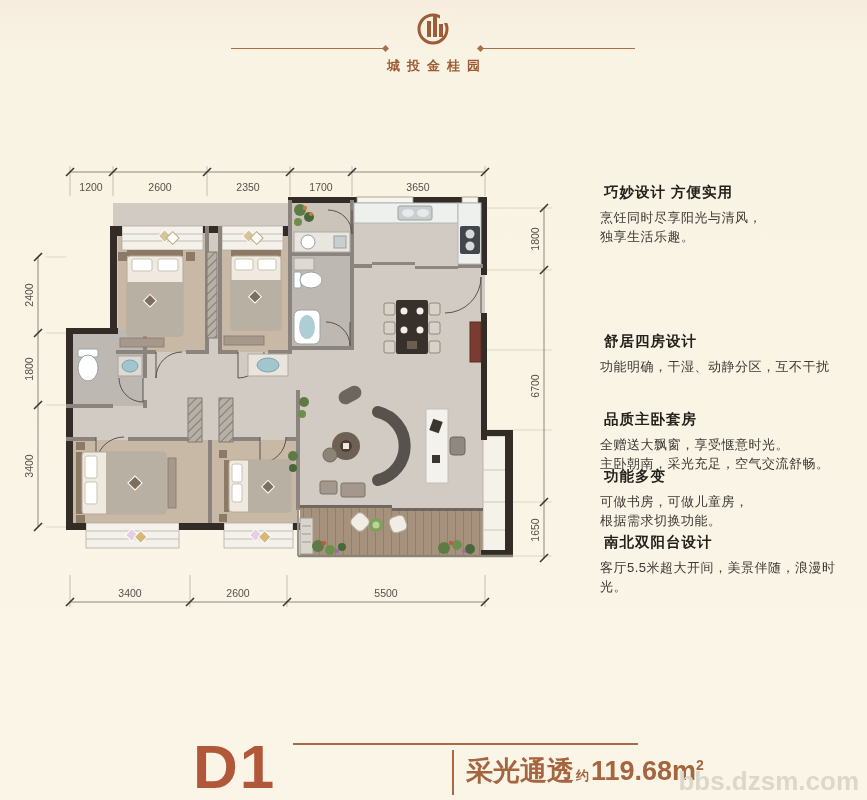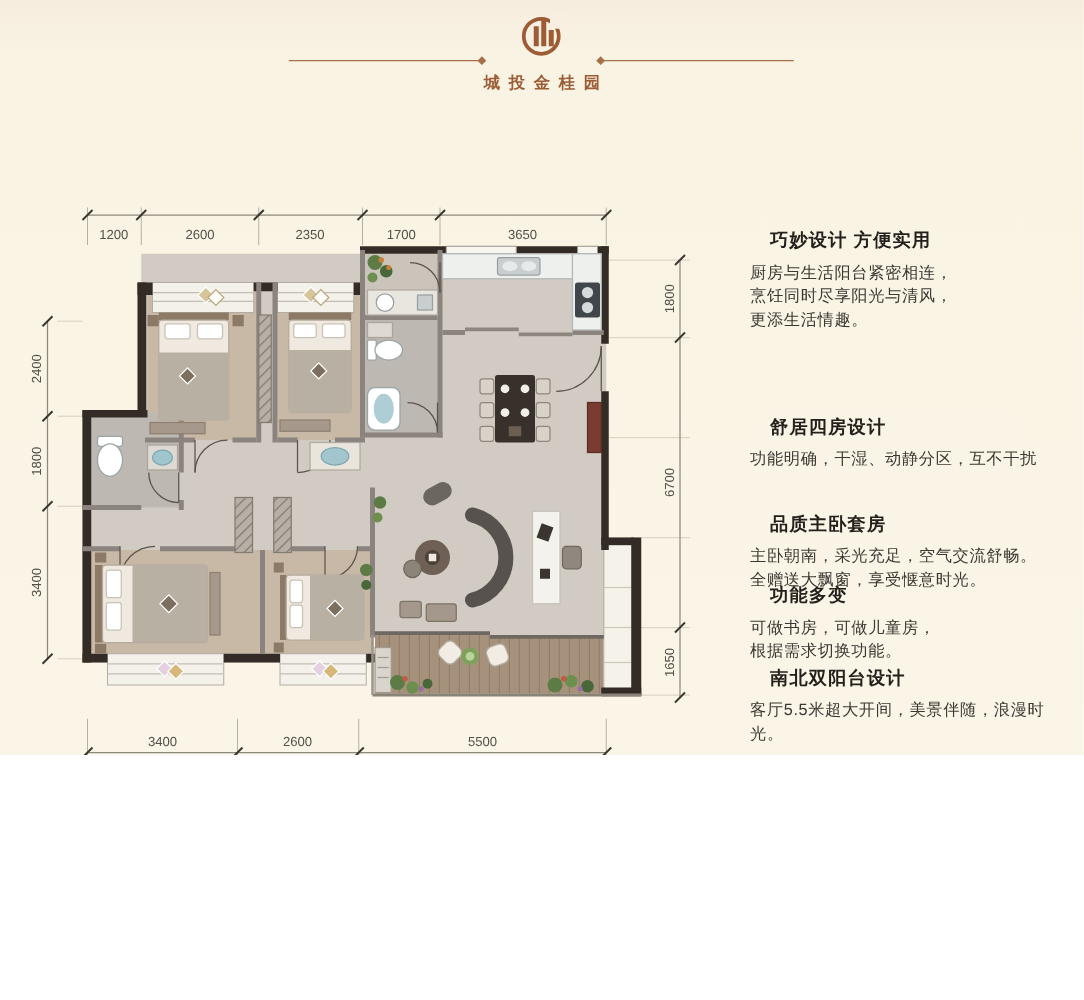--- a/index.html
+++ b/index.html
@@ -1,27 +1,27 @@
 <!DOCTYPE html>
 <html><head>
 <meta charset="utf-8">
 <style>
   html,body{margin:0;padding:0;}
-  .page{position:relative;width:867px;height:604px;overflow:hidden;
+  .page{position:relative;width:867px;height:800px;overflow:hidden;
         background:linear-gradient(180deg,#f7edde 0%,#f9f3e3 7%,#faf5e7 100%);
         font-family:"Liberation Sans",sans-serif;}
   
   .brand-line{position:absolute;top:48px;height:1px;width:157px;background:#a87048;}
   .brand-line .dia{position:absolute;top:-2.5px;width:5px;height:5px;background:#a87048;transform:rotate(45deg);}
   .logo{position:absolute;left:413px;top:10px;}
   .brand-name{position:absolute;left:0;top:57px;width:867px;text-align:center;
               color:#9d5c36;font-size:13px;font-weight:bold;letter-spacing:7px;text-indent:7px;}
   
   .note{position:absolute;left:600px;width:262px;color:#3c3833;}
-  .note h3{margin:0 0 6px 16px;font-size:14.5px;color:#24211d;letter-spacing:1px;}
+  .note h3{margin:0 0 6px 4px;font-size:14.5px;color:#24211d;letter-spacing:1px;}
   .note p{margin:0;font-size:13px;line-height:19px;letter-spacing:.5px;}
   
   .unit{position:absolute;left:193px;top:731px;font-size:62px;font-weight:800;
         color:#b2583a;letter-spacing:2px;}
   .rule{position:absolute;left:293px;top:743px;width:345px;height:2px;background:#a96a45;}
   .vdiv{position:absolute;left:452px;top:750px;width:2px;height:45px;background:#a96a45;}
   .layout-text{position:absolute;left:302px;top:753px;font-size:28px;font-weight:600;
                color:#a4653f;letter-spacing:3px;}
   .area{position:absolute;left:466px;top:753px;font-size:27px;font-weight:600;color:#a4653f;}
   .area .approx{font-size:13px;margin:0 2px;}
@@ -389,32 +389,31 @@
           <line x1="481" y1="606" x2="489" y2="598"></line>
       </g>
       <text class="dim" x="130" y="597" text-anchor="middle">3400</text>
       <text class="dim" x="238" y="597" text-anchor="middle">2600</text>
       <text class="dim" x="386" y="597" text-anchor="middle">5500</text>
     </g>
   </svg>
 
   <div class="note" style="top:183px">
     <h3>巧妙设计 方便实用</h3>
-    <p>厨房与生活阳台紧密相连，</p>
     <p>烹饪同时尽享阳光与清风，</p>
-    <p>更添生活情趣。</p>
+    <p>独享生活乐趣。</p>
   </div>
   <div class="note" style="top:332px">
     <h3>舒居四房设计</h3>
     <p>功能明确，干湿、动静分区，互不干扰</p>
   </div>
   <div class="note" style="top:410px">
     <h3>品质主卧套房</h3>
+    <p>全赠送大飘窗，享受惬意时光。</p>
     <p>主卧朝南，采光充足，空气交流舒畅。</p>
-    <p>全赠送大飘窗，享受惬意时光。</p>
   </div>
   <div class="note" style="top:467px">
     <h3>功能多变</h3>
     <p>可做书房，可做儿童房，</p>
     <p>根据需求切换功能。</p>
   </div>
   <div class="note" style="top:533px">
     <h3>南北双阳台设计</h3>
     <p>客厅5.5米超大开间，美景伴随，浪漫时光。</p>
   </div>

